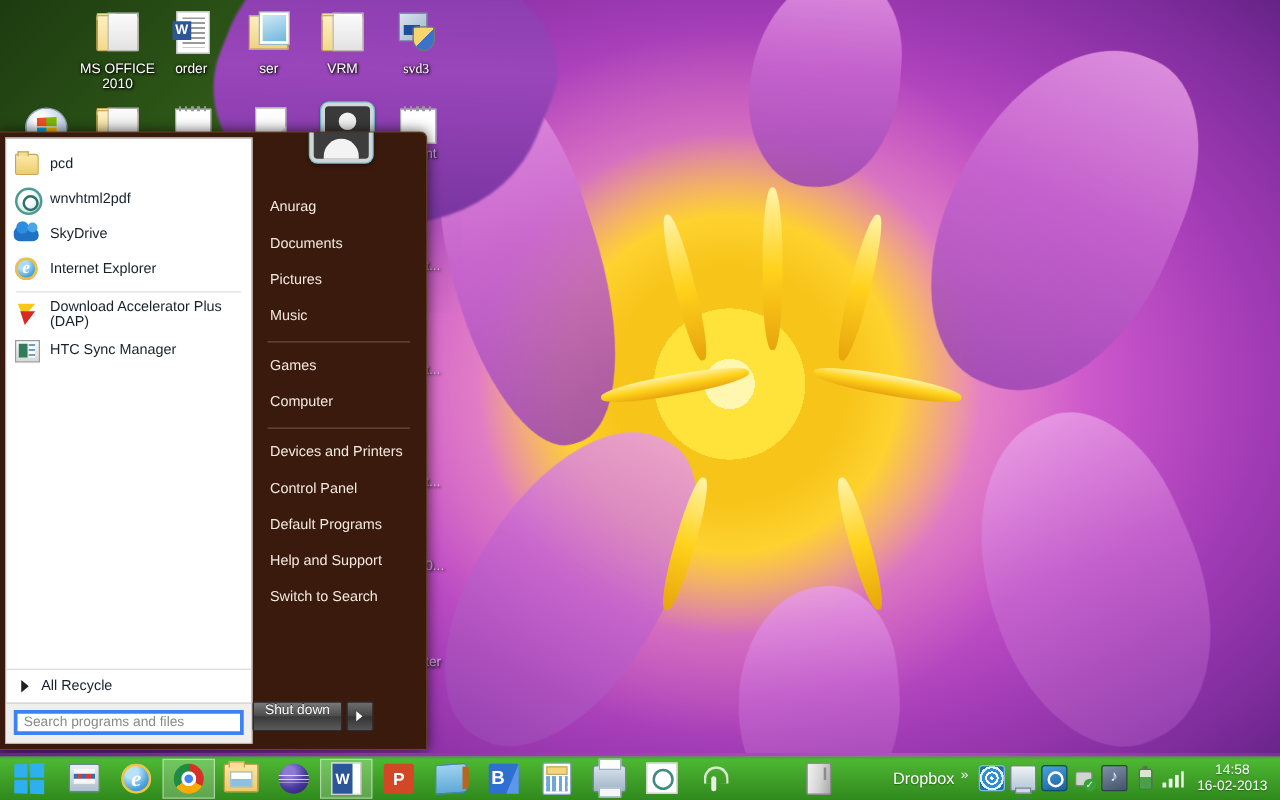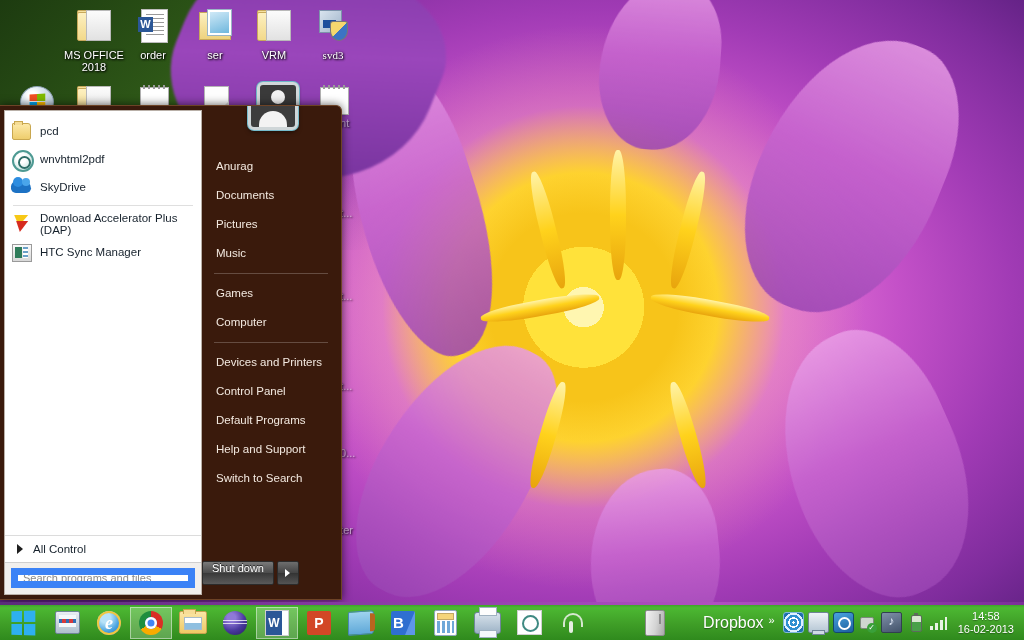--- a/index.html
+++ b/index.html
@@ -327,21 +327,21 @@
     border-left: 6px solid #1f1f1f;
   }
   #sm-searchwrap {
     border-top: 1px solid #cfcfcf;
     background: #f1efed;
     padding: 5px 6px 6px 6px;
   }
   #sm-search {
     width: 100%; box-sizing: border-box;
     height: 20px; padding: 0 5px;
-    border: 7px solid #3b82f6;
+    border: 3px solid #3b82f6;
     font-family: "Liberation Sans", sans-serif;
     font-size: 11px; color: #3a3a3a;
     background: #ffffff;
     outline: none;
   }
   #sm-search::placeholder { color: #8a8a8a; }
 
   #sm-right {
     width: 136px;
     padding: 46px 0 0 0;
@@ -478,21 +478,21 @@
   .t-wifi::before { content:""; position:absolute; left:9px; bottom:1px; width:4px; height:12px; background:#e7efe3; border-radius:2px; }
   .t-wifi::after { content:""; position:absolute; left:3px; top:1px; width:16px; height:12px; border:2px solid #e7efe3; border-bottom:none; border-radius:10px 10px 0 0; opacity:0.9; }
 
   #tb-tray {
     margin-left: auto;
     display: flex; align-items: center;
     height: 36px;
     padding-right: 4px;
   }
   #tb-dropbox {
-    color: #ffffff; font-size: 16px;
+    color: #ffffff; font-size: 13px;
     padding: 0 4px;
     text-shadow: 0 1px 1px rgba(0,0,0,0.4);
   }
   #tb-chevron { color: #ffffff; font-size: 11px; padding: 0 6px 6px 1px; }
   .tray-ico { width: 19px; height: 19px; margin: 0 2px; position: relative; }
   .tri-spiral { background: radial-gradient(circle at 50% 50%, #ffffff 0 10%, #2f8fd0 10% 28%, #ffffff 28% 40%, #2f8fd0 40% 58%, #dfefff 58% 72%, #1f6fae 72% 100%); border-radius: 3px; border: 1px solid #7fb8dd; }
   .tri-monitor { background: linear-gradient(180deg,#eef3f7,#b5c6d4); border: 1px solid #6f8497; border-radius: 2px; }
   .tri-monitor::after { content:""; position:absolute; left:3px; bottom:-3px; width:11px; height:3px; background:#cfdae4; border:1px solid #6f8497; }
   .tri-blue { background: linear-gradient(160deg,#4aa3e0 0%, #1b5f9e 100%); border: 1px solid #12486f; border-radius: 3px; }
   .tri-blue::after { content:""; position:absolute; left:4px; top:4px; width:9px; height:9px; border:2px solid #ffffff; border-radius:50%; }
@@ -559,21 +559,21 @@
   <div class="ghost" style="left:334px;top:524px;">hter</div>
 
   <div class="desk-icon" style="left:58px;top:6px;">
     <span class="glyph">
         <span class="ico-folder">
           <span class="tab"></span>
           <span class="back"></span>
           <span class="front"></span>
         </span>
       </span>
-    <span class="lbl">MS OFFICE 2018</span>
+    <span class="lbl">MS OFFICE 2010</span>
   </div>
   <div class="desk-icon" style="left:117px;top:6px;">
     <span class="glyph">
         <span class="ico-doc">
           <span class="lines"></span>
           <span class="wbadge">W</span>
         </span>
       </span>
     <span class="lbl">order</span>
   </div>
@@ -657,41 +657,47 @@
               <span class="mi-wnv"></span>
             </span>
           <span>wnvhtml2pdf</span>
         </div>
         <div class="sm-item">
           <span class="sm-ico">
               <span class="mi-sky"></span>
             </span>
           <span>SkyDrive</span>
         </div>
+        <div class="sm-item">
+          <span class="sm-ico">
+              <span class="mi-ie"></span>
+            </span>
+          <span>Internet Explorer</span>
+        </div>
 
         <div id="sm-divider"></div>
 
         <div class="sm-item">
           <span class="sm-ico">
               <span class="mi-dap"></span>
             </span>
           <span>Download Accelerator Plus (DAP)</span>
         </div>
         <div class="sm-item">
           <span class="sm-ico">
               <span class="mi-htc"></span>
             </span>
           <span>HTC Sync Manager</span>
         </div>
 
       </div>
 
       <div id="sm-allprograms">
         <span class="tri"></span>
-        <span>All Control</span>
+        <span>All Recycle</span>
       </div>
 
       <div id="sm-searchwrap">
         <input id="sm-search" type="text" placeholder="Search programs and files" style="">
       </div>
     </div>
 
     <div id="sm-right">
       <div id="sm-avatar"></div>
 

